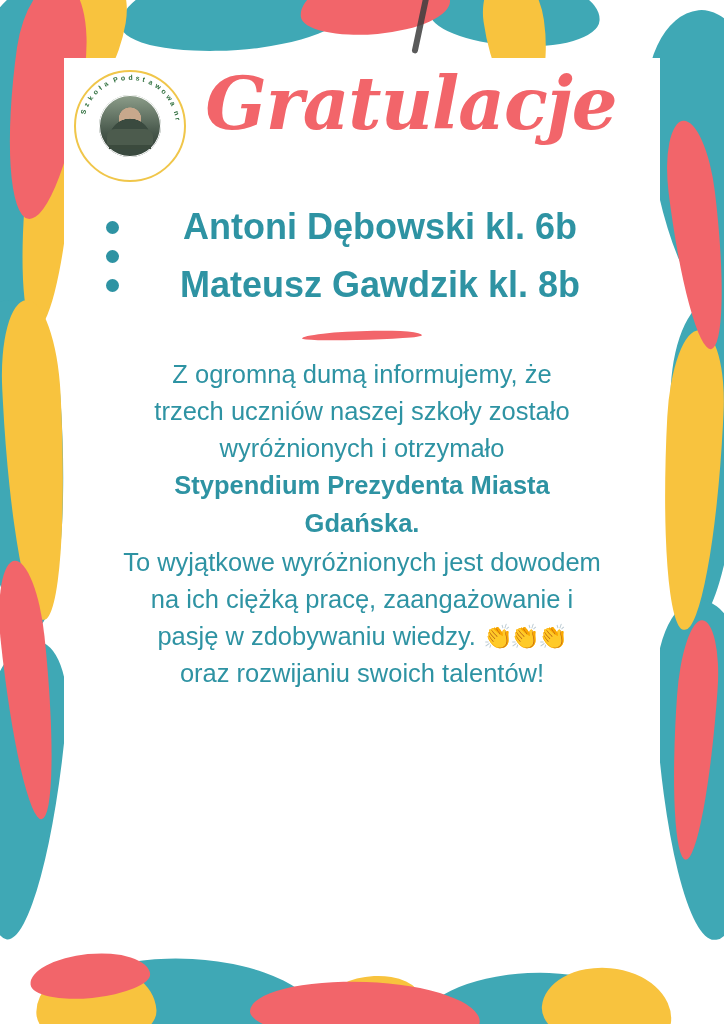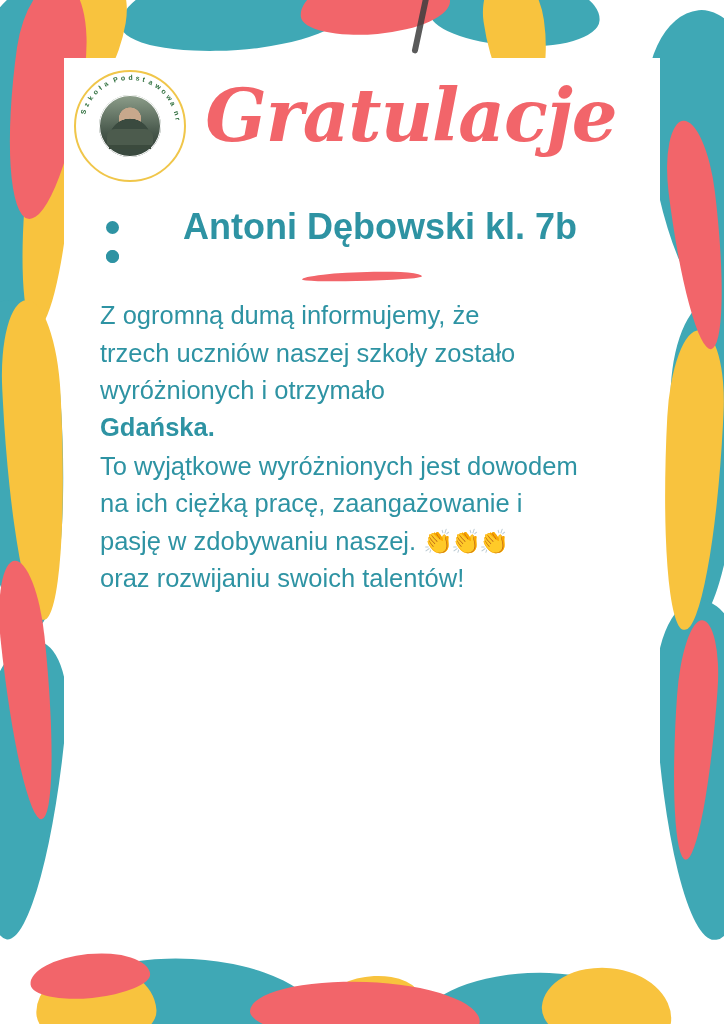--- a/index.html
+++ b/index.html
@@ -282,21 +282,21 @@
     height: 16px;
     margin-left: -23px;
     background: #4c5b4d;
     border-radius: 8px 8px 2px 2px;
     box-shadow: 0 6px 0 -2px #3b4a3d;
   }
 
   .title {
     position: absolute;
     left: 112px;
-    top: 20px;
+    top: 8px;
     width: 470px;
     text-align: center;
     color: #f2656a;
     font-family: "DejaVu Serif", serif;
     font-style: italic;
     font-weight: bold;
     font-size: 72px;
     line-height: 1.05;
     letter-spacing: -1px;
   }
@@ -333,20 +333,21 @@
     height: 9px;
     margin: 16px auto 12px auto;
     background: #f2656a;
     border-radius: 60% 40% 55% 45% / 70% 60% 40% 30%;
     transform: rotate(-1.2deg);
   }
 
   
   .body-copy {
     padding: 4px 36px 0 36px;
+    text-align: center;
     color: #2e93a3;
     font-size: 25.5px;
     line-height: 1.46;
   }
   .body-copy p {
     margin: 0;
   }
   .body-copy .strong {
     font-weight: bold;
   }
@@ -421,41 +422,43 @@
           <div class="cap"></div>
         </div>
       </div>
 
       <div class="title">Gratulacje</div>
     </div>
 
     <ul class="names">
       <li>
         <span class="bullet"></span>
-        <span>Antoni Dębowski kl. 7b</span>
+        <span>Antoni Dębowski kl. 6b</span>
       </li>
       <li>
         <span class="bullet"></span>
       </li>
       <li>
         <span class="bullet"></span>
+        <span>Mateusz Gawdzik kl. 8b</span>
       </li>
     </ul>
 
     <div class="divider"></div>
 
     <div class="body-copy">
       <p>Z ogromną dumą informujemy, że</p>
       <p>trzech uczniów naszej szkoły zostało</p>
       <p>wyróżnionych i otrzymało</p>
+      <p class="strong">Stypendium Prezydenta Miasta</p>
       <p class="strong">Gdańska.</p>
       <div class="gap-sm"></div>
       <p>To wyjątkowe wyróżnionych jest dowodem</p>
       <p>na ich ciężką pracę, zaangażowanie i</p>
       <p>
-        <span>pasję w zdobywaniu naszej.</span>
+        <span>pasję w zdobywaniu wiedzy.</span>
         <span class="emoji">👏👏👏</span>
       </p>
       <p>oraz rozwijaniu swoich talentów!</p>
     </div>
 
   </div>
 </div>
 
 </body></html>

